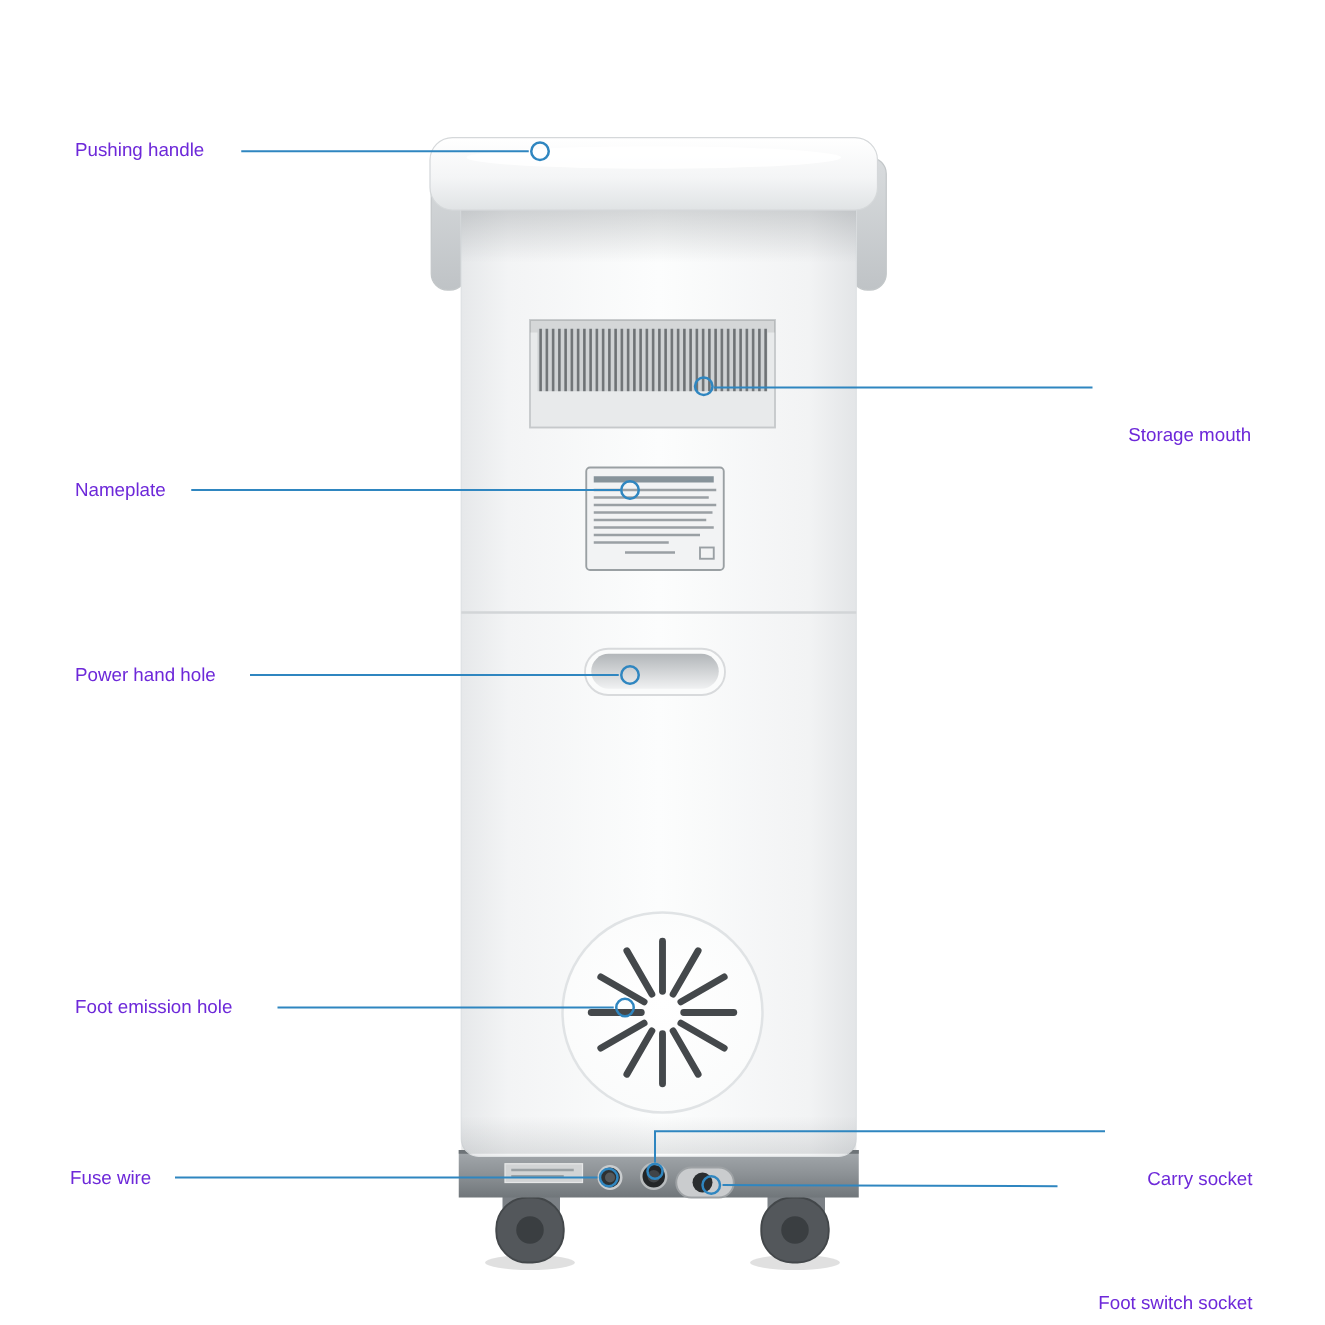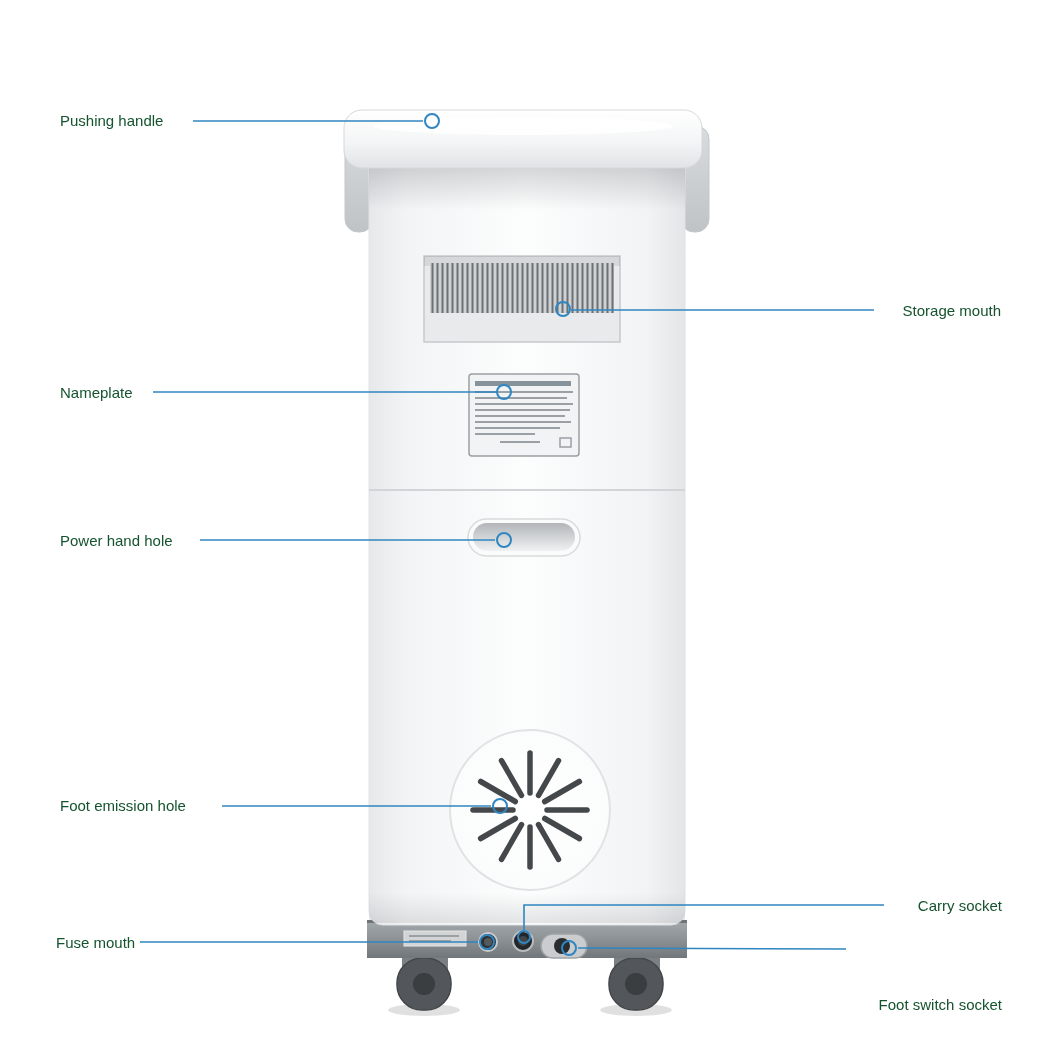--- a/index.html
+++ b/index.html
@@ -1,20 +1,20 @@
 <!DOCTYPE html>
 <html><head>
 <meta charset="utf-8">
 <style>
   html,body{margin:0;padding:0;}
   body{background:#ffffff;font-family:"Liberation Sans", sans-serif;}
   .canvas{position:relative;width:1060px;height:1060px;background:#ffffff;overflow:hidden;}
   .diagram-svg{position:absolute;left:0;top:0;}
-  .callout-label{position:absolute;font-size:15px;color:#14532d;white-space:nowrap;line-height:18px;}
-  .align-right{text-align:left;}
+  .callout-label{position:absolute;font-size:15px;color:#6d28d9;white-space:nowrap;line-height:18px;}
+  .align-right{text-align:left;margin-top:38px;}
 </style>
 </head>
 <body>
 
 <div class="canvas">
 
   <svg class="diagram-svg" width="1060" height="1060" viewBox="0 0 1060 1060">
     <defs>
       <linearGradient id="bodyGrad" x1="0" y1="0" x2="1" y2="0">
         <stop offset="0" stop-color="#e6e8ea"></stop>
@@ -179,16 +179,16 @@
       <circle cx="569" cy="948" r="7"></circle>
     </g>
   </svg>
 
   <div class="callout-label" style="left:60px;top:112px">Pushing handle</div>
   <div class="callout-label align-right" style="right:59px;top:302px">Storage mouth</div>
   <div class="callout-label" style="left:60px;top:384px">Nameplate</div>
   <div class="callout-label" style="left:60px;top:532px">Power hand hole</div>
   <div class="callout-label" style="left:60px;top:797px">Foot emission hole</div>
   <div class="callout-label align-right" style="right:58px;top:897px">Carry socket</div>
-  <div class="callout-label" style="left:56px;top:934px">Fuse mouth</div>
+  <div class="callout-label" style="left:56px;top:934px">Fuse wire</div>
   <div class="callout-label align-right" style="right:58px;top:996px">Foot switch socket</div>
 
 </div>
 
 </body></html>

